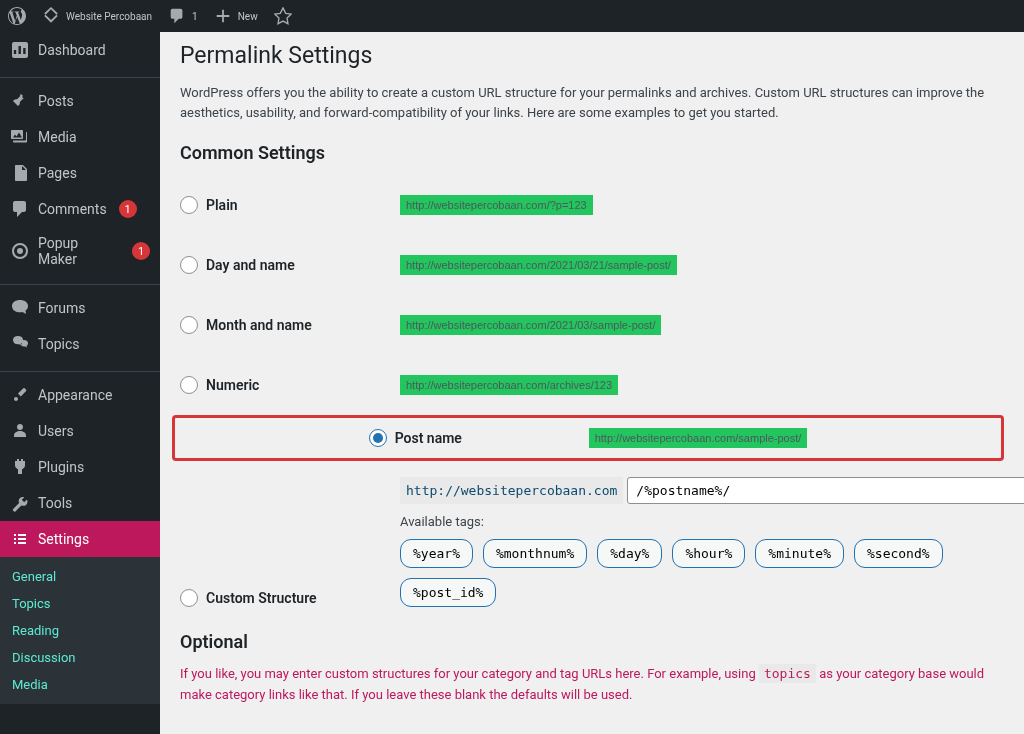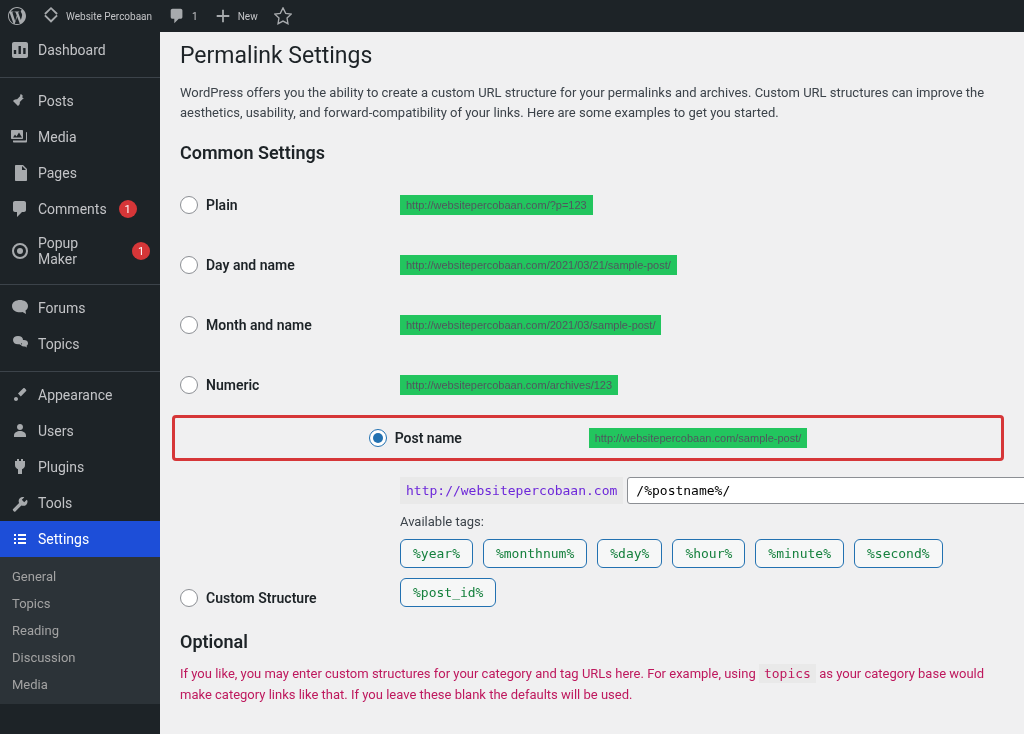--- a/index.html
+++ b/index.html
@@ -3,48 +3,48 @@
 <meta charset="utf-8">
 <style>
 * { box-sizing: border-box; margin: 0; padding: 0; }
 body { font-family: -apple-system, BlinkMacSystemFont, "Segoe UI", Roboto, sans-serif; font-size: 13px; color: #3c434a; background: #f0f0f1; overflow: hidden; width: 1024px; height: 734px; }
 .toolbar { background: #1d2327; color: #c3c4c7; height: 32px; display: flex; align-items: center; padding: 0 8px; gap: 16px; }
 .toolbar-item { display: flex; align-items: center; gap: 6px; font-size: 10px; color: #c3c4c7; cursor: pointer; }
 .toolbar-item svg { fill: #a7aaad; }
 .wrap { display: flex; height: calc(734px - 32px); }
 .sidebar { background: #1d2327; width: 160px; flex-shrink: 0; color: #c3c4c7; font-size: 14px; }
 .menu-item { display: flex; align-items: center; gap: 8px; padding: 8px 10px; cursor: pointer; position: relative; }
-.menu-item.current { background: #1d4ed8; color: #fff; }
+.menu-item.current { background: #be185d; color: #fff; }
 .menu-item.current::after { content: ""; position: absolute; right: -8px; top: 50%; transform: translateY(-50%); border: 8px solid transparent; border-right-color: #f0f0f1; }
 .menu-item .icon { width: 20px; height: 20px; display: flex; align-items: center; justify-content: center; flex-shrink: 0; }
 .menu-item .icon svg { fill: #a7aaad; width: 20px; height: 20px; }
 .menu-item.current .icon svg { fill: #fff; }
 .menu-separator { height: 5px; border-bottom: 1px solid #3c434a; margin: 5px 0; }
 .badge { background: #d63638; color: #fff; border-radius: 9px; min-width: 18px; height: 18px; font-size: 11px; display: inline-flex; align-items: center; justify-content: center; padding: 0 5px; margin-left: 4px; }
 .submenu { background: #2c3338; padding: 6px 0; }
-.submenu-item { padding: 6px 12px; font-size: 13px; color: #a3a3a3; cursor: pointer; }
+.submenu-item { padding: 6px 12px; font-size: 13px; color: #5eead4; cursor: pointer; }
 .content { flex: 1; background: #f0f0f1; padding: 10px 20px 20px 20px; overflow: hidden; }
 h1 { font-size: 23px; font-weight: 400; color: #1d2327; margin: 0 0 14px 0; }
 h2 { font-size: 18px; font-weight: 600; color: #1d2327; margin: 8px 0 12px 0; }
 p.desc { font-size: 13px; color: #3c434a; margin-bottom: 20px; line-height: 1.5; }
 .option-row { display: flex; align-items: center; padding: 20px 0; }
 .option-label { display: flex; align-items: center; width: 220px; flex-shrink: 0; font-size: 14px; font-weight: 600; color: #1d2327; gap: 8px; }
 .radio { width: 18px; height: 18px; border: 1px solid #8c8f94; border-radius: 50%; background: #fff; display: inline-flex; align-items: center; justify-content: center; flex-shrink: 0; }
 .radio.checked { border-color: #2271b1; }
 .radio.checked::after { content: ""; width: 10px; height: 10px; background: #2271b1; border-radius: 50%; }
 code.example { background: #22c55e; color: #50575e; font-family: Liberation Sans, sans-serif; font-size: 11px; padding: 4px 6px; }
 .highlighted-row { border: 3px solid #d63638; border-radius: 4px; padding: 10px 6px !important; margin-left: -8px; justify-content: center; }
 .custom-row { display: flex; align-items: flex-end; padding: 16px 0; }
 .custom-right { flex: 1; }
 .custom-input-wrap { display: flex; align-items: center; gap: 0; margin-bottom: 10px; }
-.custom-base { background: #e9e9e9; color: #6d28d9; font-family: Consolas, Monaco, monospace; font-size: 13px; padding: 6px 6px; }
+.custom-base { background: #e9e9e9; color: #0c4a6e; font-family: Consolas, Monaco, monospace; font-size: 13px; padding: 6px 6px; }
 .custom-input { font-family: Consolas, Monaco, monospace; font-size: 13px; padding: 5px 8px; border: 1px solid #8c8f94; background: #fff; width: 400px; border-radius: 3px; margin-left: 4px; }
 .avail-label { font-size: 13px; color: #3c434a; margin-bottom: 10px; }
 .tags-row { display: flex; gap: 10px; flex-wrap: wrap; }
-.tag-btn { border: 1px solid #2271b1; background: #f6f7f7; color: #15803d; padding: 6px 12px; font-size: 13px; border-radius: 6px; cursor: pointer; font-family: Consolas, Monaco, monospace; }
+.tag-btn { border: 1px solid #2271b1; background: #f6f7f7; color: #000000; padding: 6px 12px; font-size: 13px; border-radius: 11px; cursor: pointer; font-family: Consolas, Monaco, monospace; }
 .optional-desc { font-size: 13px; color: #be185d; line-height: 1.6; margin-top: 8px; }
 .inline-code { background: #e9e9e9; font-family: Consolas, Monaco, monospace; padding: 2px 5px; font-size: 13px; }
 </style>
 </head>
 <body>
 
 <div class="toolbar">
   <div class="toolbar-item">
     <svg viewBox="0 0 20 20" width="18" height="18">
         <path d="M10 0C4.5 0 0 4.5 0 10s4.5 10 10 10 10-4.5 10-10S15.5 0 10 0zM1 10c0-1.3.3-2.5.8-3.6l4.3 11.8C3.2 16.8 1 13.6 1 10zm9 9c-.9 0-1.7-.1-2.5-.4l2.7-7.8 2.8 7.6c0 .1 0 .1.1.1-.9.3-2 .5-3.1.5zm1.2-13.2c.5 0 1-.1 1-.1.5 0 .4-.7-.1-.7 0 0-1.4.1-2.3.1-.8 0-2.2-.1-2.2-.1-.5 0-.5.7-.1.7 0 0 .4.1.9.1l1.3 3.7L8 15.7 4.8 5.8c.5 0 1-.1 1-.1.5 0 .4-.7-.1-.7 0 0-1.4.1-2.3.1h-.5C4.5 2.7 7.1 1 10 1c2.2 0 4.2.8 5.7 2.2h-.1c-.8 0-1.4.7-1.4 1.5 0 .7.4 1.3.8 2 .3.6.7 1.3.7 2.3 0 .7-.3 1.6-.6 2.7l-.8 2.8-3.1-8.7zm3.3 12c2.6-1.5 4.4-4.4 4.4-7.7 0-1.6-.4-3-1.1-4.3.1.7.2 1.4.2 2 0 2-.4 4.2-1.5 7l-2 3z"></path>

